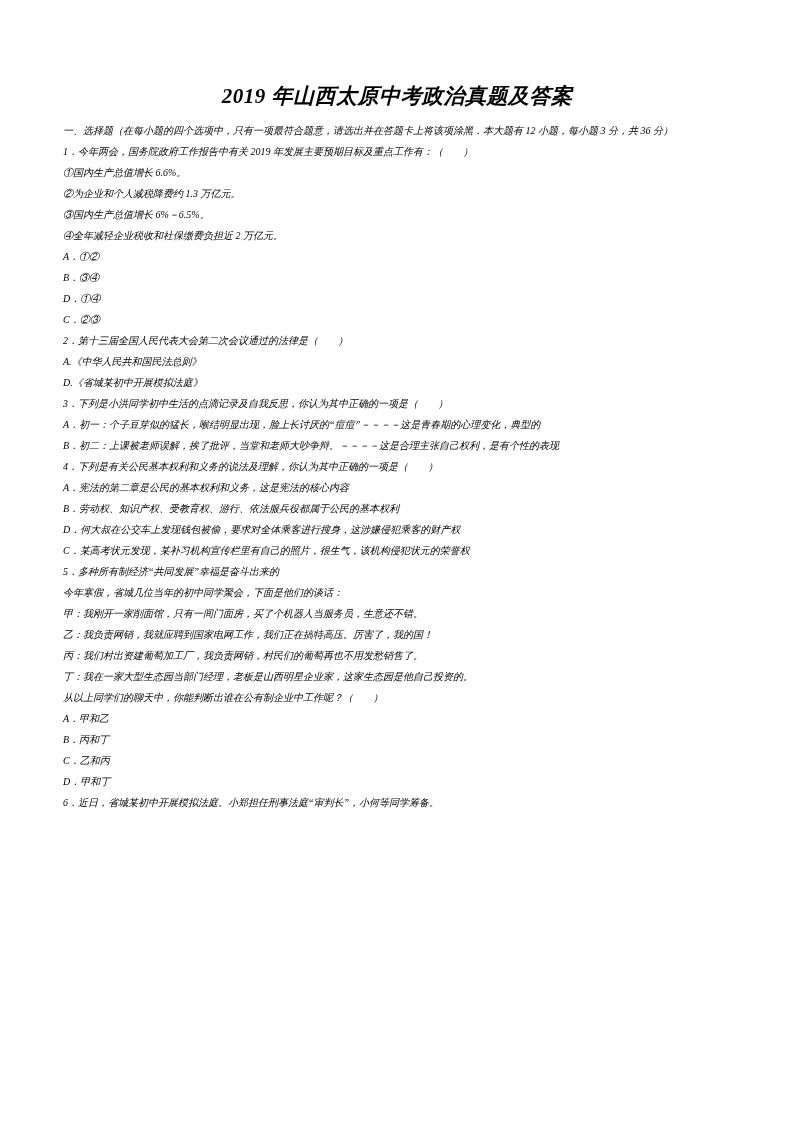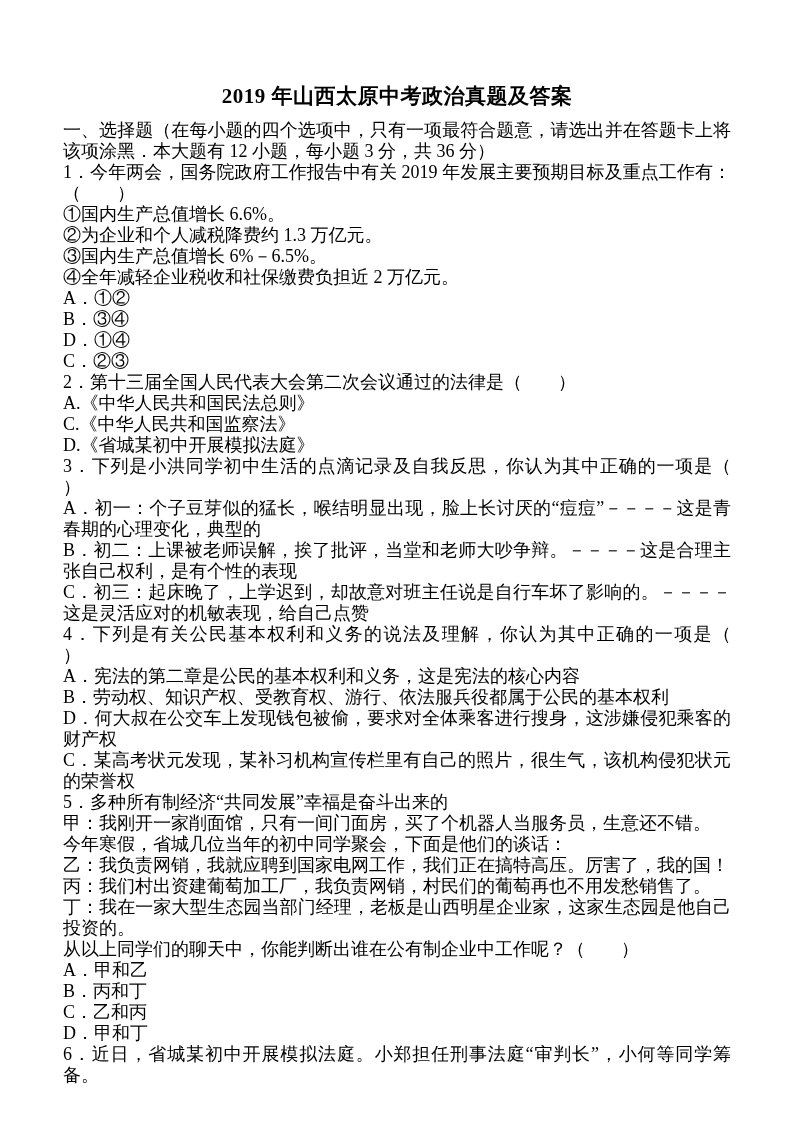--- a/index.html
+++ b/index.html
@@ -6,38 +6,39 @@
   .page {
     position: relative;
     width: 794px;
     height: 1123px;
     margin: 0 auto;
     background: #ffffff;
     color: #000000;
     font-family: "Liberation Serif", "DejaVu Serif", serif;
     overflow: hidden;
     box-sizing: border-box;
+    font-style: italic;
   }
   .content {
     position: absolute;
     left: 63px;
     top: 84px;
     width: 668px;
   }
   .doc-title {
     margin: 0 0 12px 0;
     font-size: 21px;
     line-height: 24px;
     font-weight: bold;
     text-align: center;
     letter-spacing: 0.5px;
   }
   .body-text p.ln {
     margin: 0;
-    font-size: 18px;
+    font-size: 10px;
     line-height: 21px;
     text-align: justify;
     word-break: break-all;
   }
 </style>
 </head>
 <body>
 
 <div class="page">
   <div class="content">
@@ -51,37 +52,35 @@
       <p class="ln">②为企业和个人减税降费约 1.3 万亿元。</p>
       <p class="ln">③国内生产总值增长 6%－6.5%。</p>
       <p class="ln">④全年减轻企业税收和社保缴费负担近 2 万亿元。</p>
       <p class="ln">A．①②</p>
       <p class="ln">B．③④</p>
       <p class="ln">D．①④</p>
       <p class="ln">C．②③</p>
 
       <p class="ln">2．第十三届全国人民代表大会第二次会议通过的法律是（　　）</p>
       <p class="ln">A.《中华人民共和国民法总则》</p>
-      <p class="ln">C.《中华人民共和国监察法》</p>
       <p class="ln">D.《省城某初中开展模拟法庭》</p>
 
       <p class="ln">3．下列是小洪同学初中生活的点滴记录及自我反思，你认为其中正确的一项是（　　）</p>
       <p class="ln">A．初一：个子豆芽似的猛长，喉结明显出现，脸上长讨厌的“痘痘”－－－－这是青春期的心理变化，典型的</p>
       <p class="ln">B．初二：上课被老师误解，挨了批评，当堂和老师大吵争辩。－－－－这是合理主张自己权利，是有个性的表现</p>
-      <p class="ln">C．初三：起床晚了，上学迟到，却故意对班主任说是自行车坏了影响的。－－－－这是灵活应对的机敏表现，给自己点赞</p>
 
       <p class="ln">4．下列是有关公民基本权利和义务的说法及理解，你认为其中正确的一项是（　　）</p>
       <p class="ln">A．宪法的第二章是公民的基本权利和义务，这是宪法的核心内容</p>
       <p class="ln">B．劳动权、知识产权、受教育权、游行、依法服兵役都属于公民的基本权利</p>
       <p class="ln">D．何大叔在公交车上发现钱包被偷，要求对全体乘客进行搜身，这涉嫌侵犯乘客的财产权</p>
       <p class="ln">C．某高考状元发现，某补习机构宣传栏里有自己的照片，很生气，该机构侵犯状元的荣誉权</p>
 
       <p class="ln">5．多种所有制经济“共同发展”幸福是奋斗出来的</p>
+      <p class="ln">今年寒假，省城几位当年的初中同学聚会，下面是他们的谈话：</p>
       <p class="ln">甲：我刚开一家削面馆，只有一间门面房，买了个机器人当服务员，生意还不错。</p>
-      <p class="ln">今年寒假，省城几位当年的初中同学聚会，下面是他们的谈话：</p>
       <p class="ln">乙：我负责网销，我就应聘到国家电网工作，我们正在搞特高压。厉害了，我的国！</p>
       <p class="ln">丙：我们村出资建葡萄加工厂，我负责网销，村民们的葡萄再也不用发愁销售了。</p>
       <p class="ln">丁：我在一家大型生态园当部门经理，老板是山西明星企业家，这家生态园是他自己投资的。</p>
       <p class="ln">从以上同学们的聊天中，你能判断出谁在公有制企业中工作呢？（　　）</p>
       <p class="ln">A．甲和乙</p>
       <p class="ln">B．丙和丁</p>
       <p class="ln">C．乙和丙</p>
       <p class="ln">D．甲和丁</p>
 
       <p class="ln">6．近日，省城某初中开展模拟法庭。小郑担任刑事法庭“审判长”，小何等同学筹备。</p>

